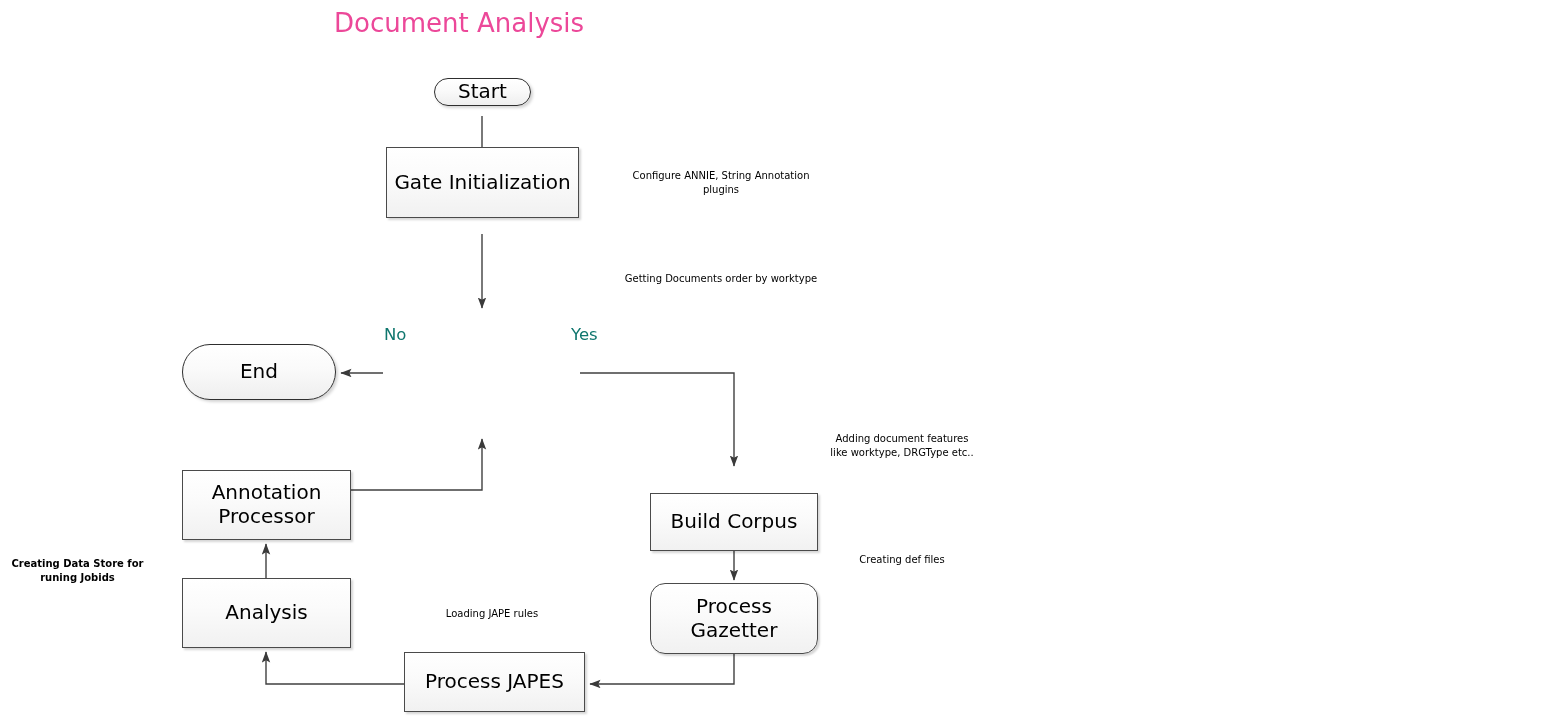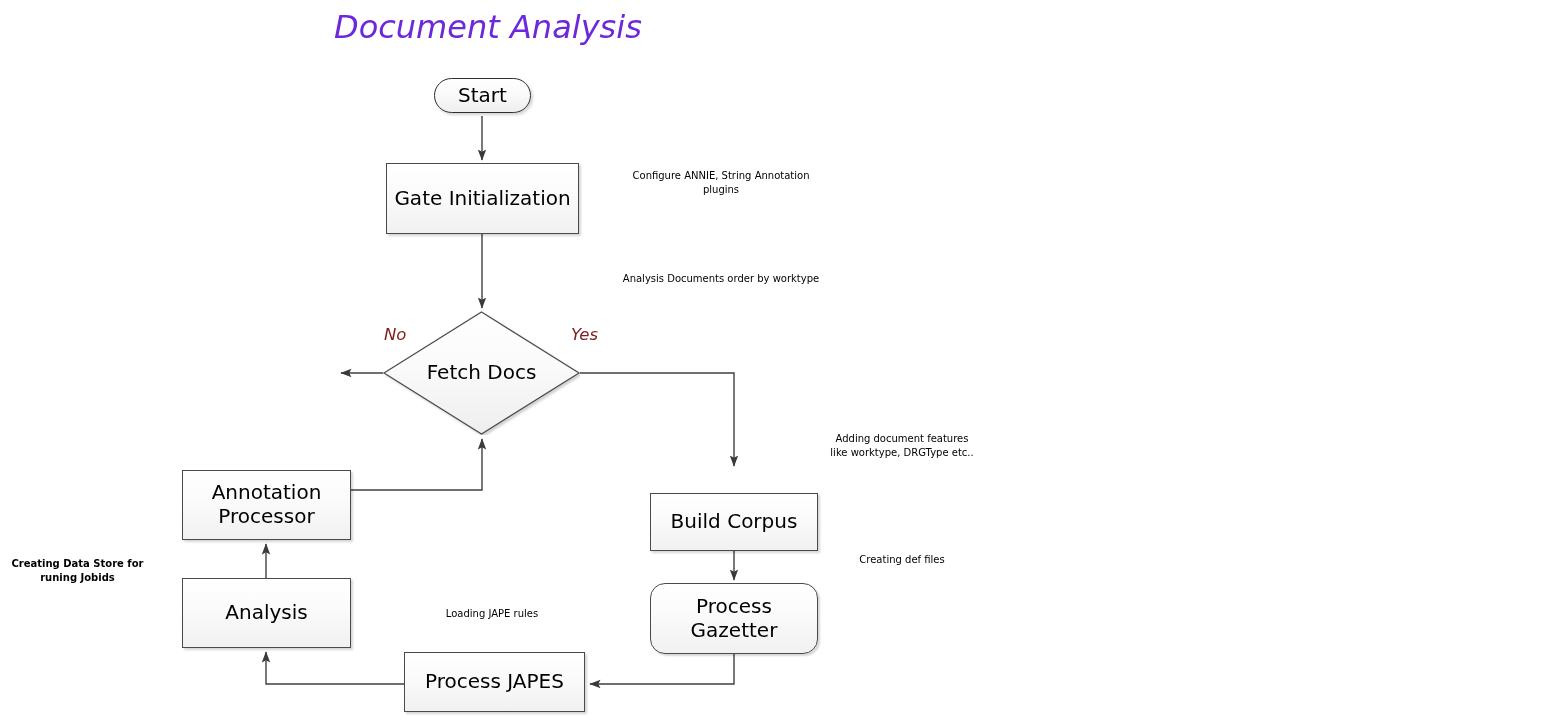--- a/index.html
+++ b/index.html
@@ -60,42 +60,40 @@
     top: 0;
     width: 100%;
     height: 100%;
   }
   .node-decision .node-label {
     position: relative;
     z-index: 2;
   }
   .title {
     position: absolute;
-    color: #6d28d9;
-    font-size: 32px;
+    color: #ec4899;
+    font-size: 26px;
     white-space: nowrap;
     z-index: 3;
-    font-style: italic;
   }
   .note {
     position: absolute;
     color: #000000;
     font-size: 10px;
     text-align: center;
     line-height: 1.42;
     z-index: 3;
     font-family: "DejaVu Sans", sans-serif;
   }
   .edge-label {
     position: absolute;
-    color: #7f1d1d;
+    color: #0f766e;
     font-size: 16.5px;
     z-index: 3;
     white-space: nowrap;
-    font-style: italic;
   }
   .node-label {
     white-space: pre-line;
     display: block;
     padding: 0 4px;
   }
 </style>
 </head>
 <body>
 
@@ -133,35 +131,32 @@
       <path d="M404,684 L266,684 L266,652" marker-end="url(#arrow)"></path>
 
       <path d="M266,578 L266,544" marker-end="url(#arrow)"></path>
 
       <path d="M351,490 L482,490 L482,439" marker-end="url(#arrow)"></path>
     </g>
   </svg>
 
   <div class="title" style="left:334px; top:8px;">Document Analysis</div>
 
-  <div class="node node-terminator" style="left:434px; top:78px; width:97px; height:35px; border-radius:19px;">
+  <div class="node node-terminator" style="left:434px; top:78px; width:97px; height:28px; border-radius:19px;">
     <span class="node-label">Start</span>
   </div>
 
-  <div class="node node-rect" style="left:386px; top:163px; width:193px; height:71px;">
+  <div class="node node-rect" style="left:386px; top:147px; width:193px; height:71px;">
     <span class="node-label">Gate Initialization</span>
   </div>
 
-  <div class="node node-decision" style="left:383px; top:311px; width:197px; height:124px;">
-    <svg class="diamond-shape" viewBox="0 0 197 124" preserveAspectRatio="none" xmlns="http://www.w3.org/2000/svg">
-      <polygon points="98.5,1 196,62 98.5,123 1,62" fill="url(#boxgrad)" stroke="#4a4a4a" stroke-width="1.2" filter="url(#softshadow)"></polygon>
-    </svg>
-    <span class="node-label">Fetch Docs</span>
+
+  <div class="node node-terminator" style="left:182px; top:344px; width:154px; height:56px; border-radius:28px;">
+    <span class="node-label">End</span>
   </div>
-
 
   <div class="node node-rect" style="left:650px; top:493px; width:168px; height:58px;">
     <span class="node-label">Build Corpus</span>
   </div>
 
   <div class="node node-rect" style="left:650px; top:583px; width:168px; height:71px;border-radius:15px;">
     <span class="node-label">Process
 Gazetter</span>
   </div>
 
@@ -176,21 +171,21 @@
   <div class="node node-rect" style="left:182px; top:470px; width:169px; height:70px;">
     <span class="node-label">Annotation
 Processor</span>
   </div>
 
   <div class="edge-label" style="left:384px; top:325px;">No</div>
   <div class="edge-label" style="left:571px; top:325px;">Yes</div>
 
   <div class="note" style="left:621px; top:169px; width:200px;">Configure ANNIE,
 String Annotation plugins</div>
-  <div class="note" style="left:618px; top:272px; width:206px;">Analysis Documents order
+  <div class="note" style="left:618px; top:272px; width:206px;">Getting Documents order
 by worktype</div>
   <div class="note" style="left:828px; top:388px; width:148px;margin-top:44px;">Adding document
 features like
 worktype,
 DRGType etc..</div>
   <div class="note" style="left:832px; top:553px; width:140px;">Creating def files</div>
   <div class="note" style="left:414px; top:607px; width:156px;">Loading JAPE rules</div>
   <div class="note" style="left:0px; top:557px; width:155px;font-weight:bold;">Creating Data Store
 for runing Jobids</div>
 

